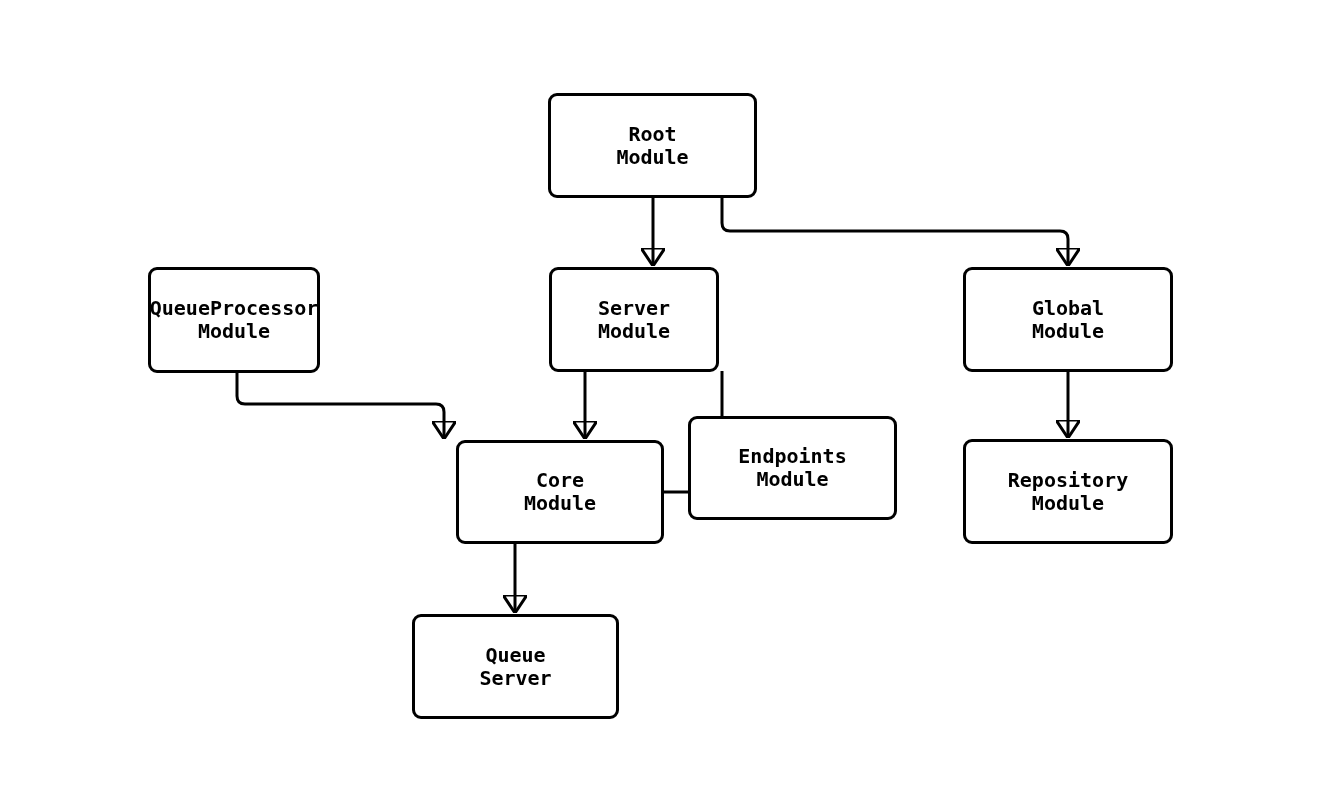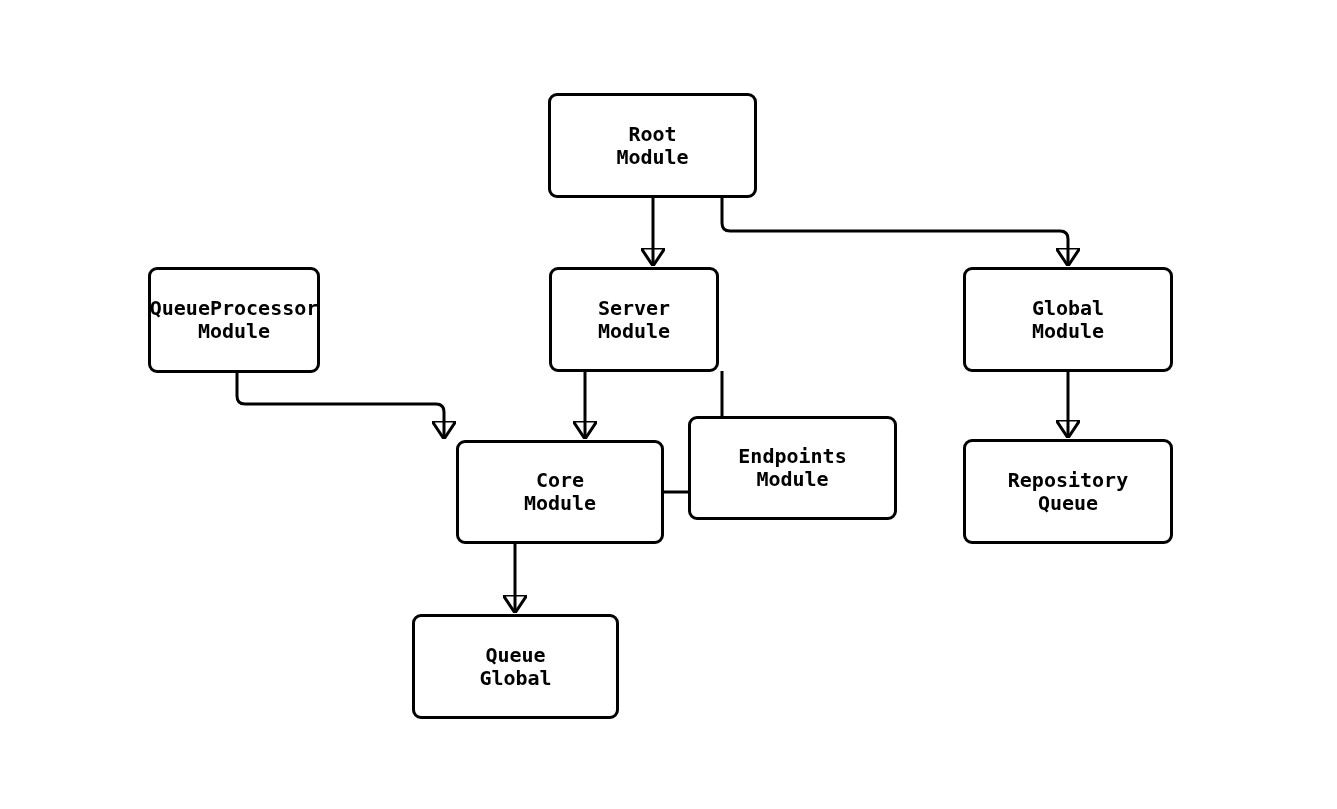--- a/index.html
+++ b/index.html
@@ -100,21 +100,21 @@
 Module</span>
   </div>
 
   <div class="node node-endpoints">
     <span>Endpoints
 Module</span>
   </div>
 
   <div class="node node-repository">
     <span>Repository
-Queue</span>
+Module</span>
   </div>
 
   <div class="node node-queue">
     <span>Queue
-Global</span>
+Server</span>
   </div>
 
 </div>
 
 </body></html>

